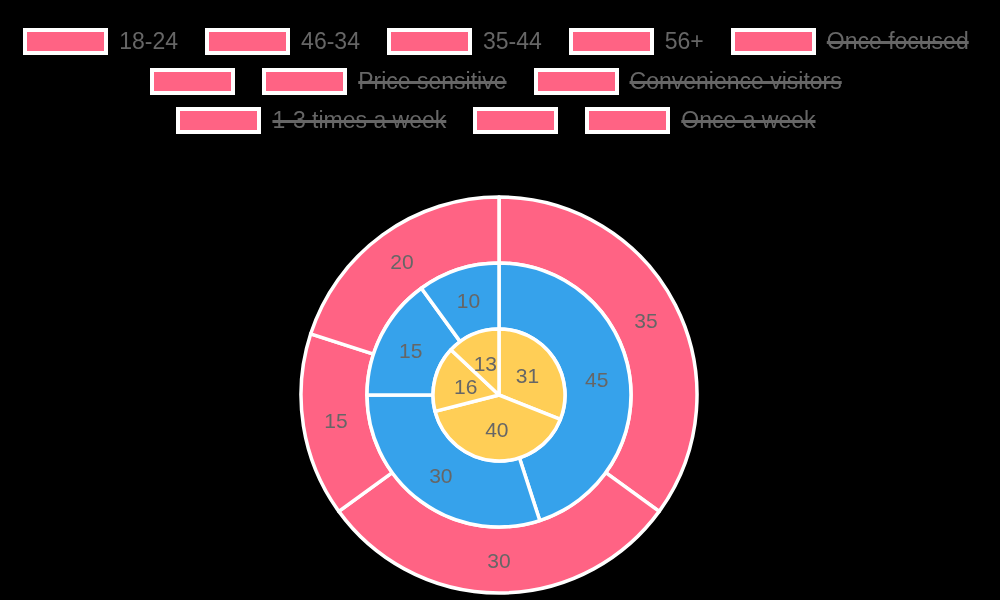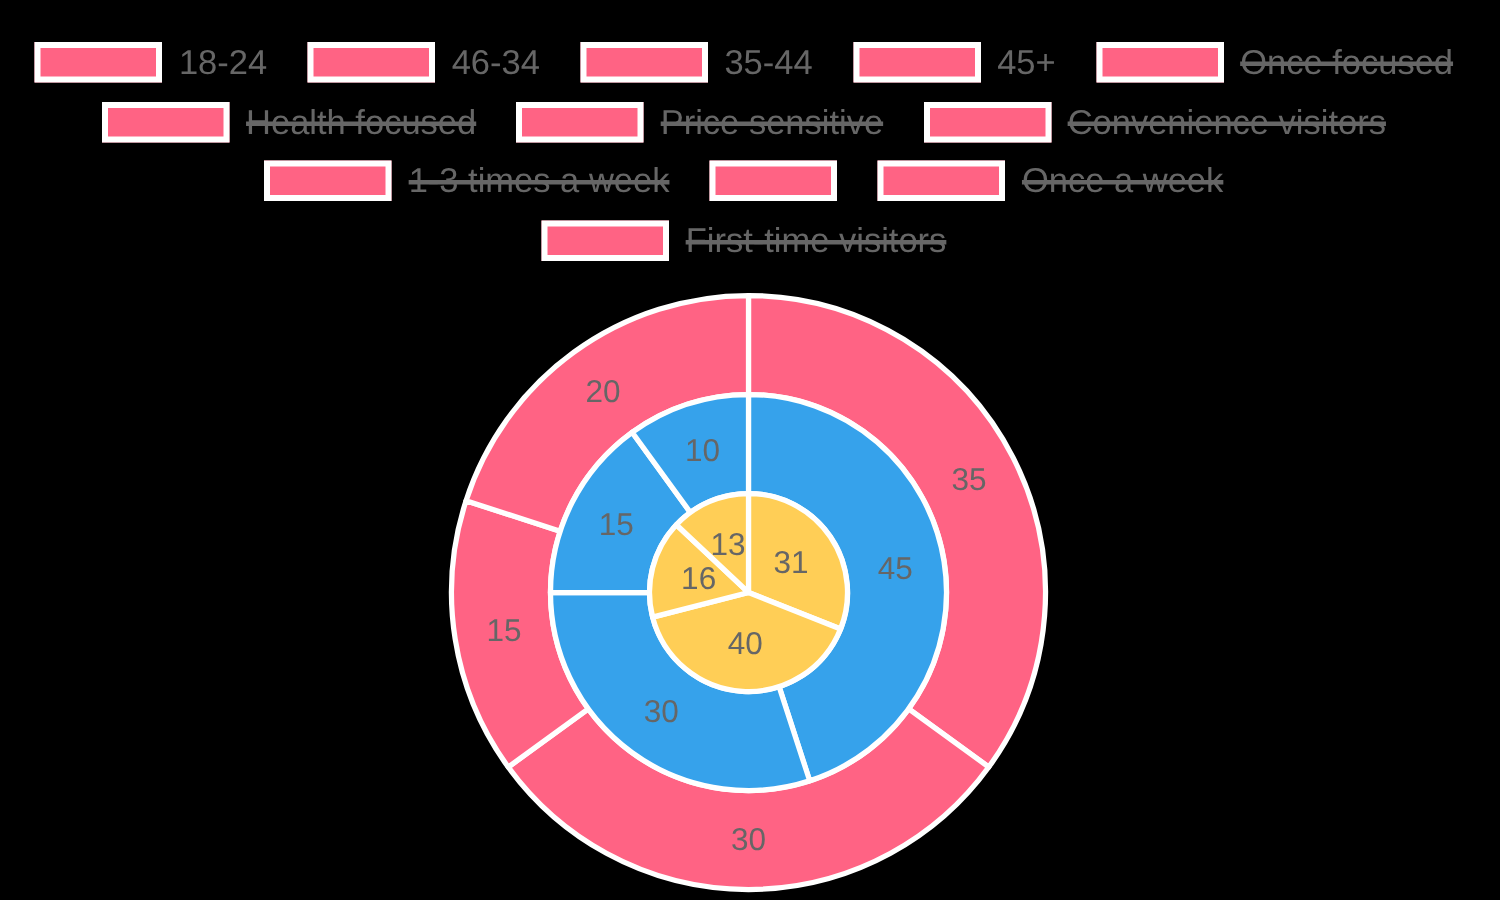--- a/index.html
+++ b/index.html
@@ -74,31 +74,30 @@
       <div class="legend-item">
         <span class="legend-swatch" style="background: rgb(255, 99, 132); border-color: rgb(255, 255, 255);"></span>
         <span class="legend-label">46-34</span>
       </div>
       <div class="legend-item">
         <span class="legend-swatch" style="background: rgb(255, 99, 132); border-color: rgb(255, 255, 255);"></span>
         <span class="legend-label">35-44</span>
       </div>
       <div class="legend-item">
         <span class="legend-swatch" style="background: rgb(255, 99, 132); border-color: rgb(255, 255, 255);"></span>
-        <span class="legend-label">45+</span>
+        <span class="legend-label">56+</span>
       </div>
       <div class="legend-item">
         <span class="legend-swatch" style="background: rgb(255, 99, 132); border-color: rgb(255, 255, 255);"></span>
         <span class="legend-label hidden-item">Once focused</span>
       </div>
     </div>
     <div class="legend-row">
       <div class="legend-item">
         <span class="legend-swatch" style="background: rgb(255, 99, 132); border-color: rgb(255, 255, 255);"></span>
-        <span class="legend-label hidden-item">Health focused</span>
       </div>
       <div class="legend-item">
         <span class="legend-swatch" style="background: rgb(255, 99, 132); border-color: rgb(255, 255, 255);"></span>
         <span class="legend-label hidden-item">Price sensitive</span>
       </div>
       <div class="legend-item">
         <span class="legend-swatch" style="background: rgb(255, 99, 132); border-color: rgb(255, 255, 255);"></span>
         <span class="legend-label hidden-item">Convenience visitors</span>
       </div>
     </div>
@@ -106,26 +105,20 @@
       <div class="legend-item">
         <span class="legend-swatch" style="background: rgb(255, 99, 132); border-color: rgb(255, 255, 255);"></span>
         <span class="legend-label hidden-item">1-3 times a week</span>
       </div>
       <div class="legend-item">
         <span class="legend-swatch" style="background: rgb(255, 99, 132); border-color: rgb(255, 255, 255);"></span>
       </div>
       <div class="legend-item">
         <span class="legend-swatch" style="background: rgb(255, 99, 132); border-color: rgb(255, 255, 255);"></span>
         <span class="legend-label hidden-item">Once a week</span>
-      </div>
-    </div>
-    <div class="legend-row">
-      <div class="legend-item">
-        <span class="legend-swatch" style="background: rgb(255, 99, 132); border-color: rgb(255, 255, 255);"></span>
-        <span class="legend-label hidden-item">First-time visitors</span>
       </div>
     </div>
   </div>
 
 <svg class="chart-area" width="1000" height="600" viewBox="0 0 1000 600">
     <path d="M 499 197 A 198 198 0 0 1 659.1853648862395 511.38147995390966 L 605.7902432574931 472.58765330260644 A 132 132 0 0 0 499 263 Z" fill="#FF6384" stroke="#FFFFFF" stroke-width="3.5" stroke-linejoin="round"></path>
     <path d="M 659.1853648862395 511.38147995390966 A 198 198 0 0 1 338.81463511376046 511.3814799539097 L 392.20975674250695 472.58765330260644 A 132 132 0 0 0 605.7902432574931 472.58765330260644 Z" fill="#FF6384" stroke="#FFFFFF" stroke-width="3.5" stroke-linejoin="round"></path>
     <path d="M 338.81463511376046 511.3814799539097 A 198 198 0 0 1 310.6908097735596 333.81463511376046 L 373.4605398490397 354.20975674250695 A 132 132 0 0 0 392.20975674250695 472.58765330260644 Z" fill="#FF6384" stroke="#FFFFFF" stroke-width="3.5" stroke-linejoin="round"></path>
     <path d="M 310.6908097735596 333.81463511376046 A 198 198 0 0 1 498.99999999999994 197 L 498.99999999999994 263 A 132 132 0 0 0 373.4605398490397 354.20975674250695 Z" fill="#FF6384" stroke="#FFFFFF" stroke-width="3.5" stroke-linejoin="round"></path>
     <text x="646.0160764910806" y="320.09156754297476" class="seg-label" fill="#666666">35</text>

